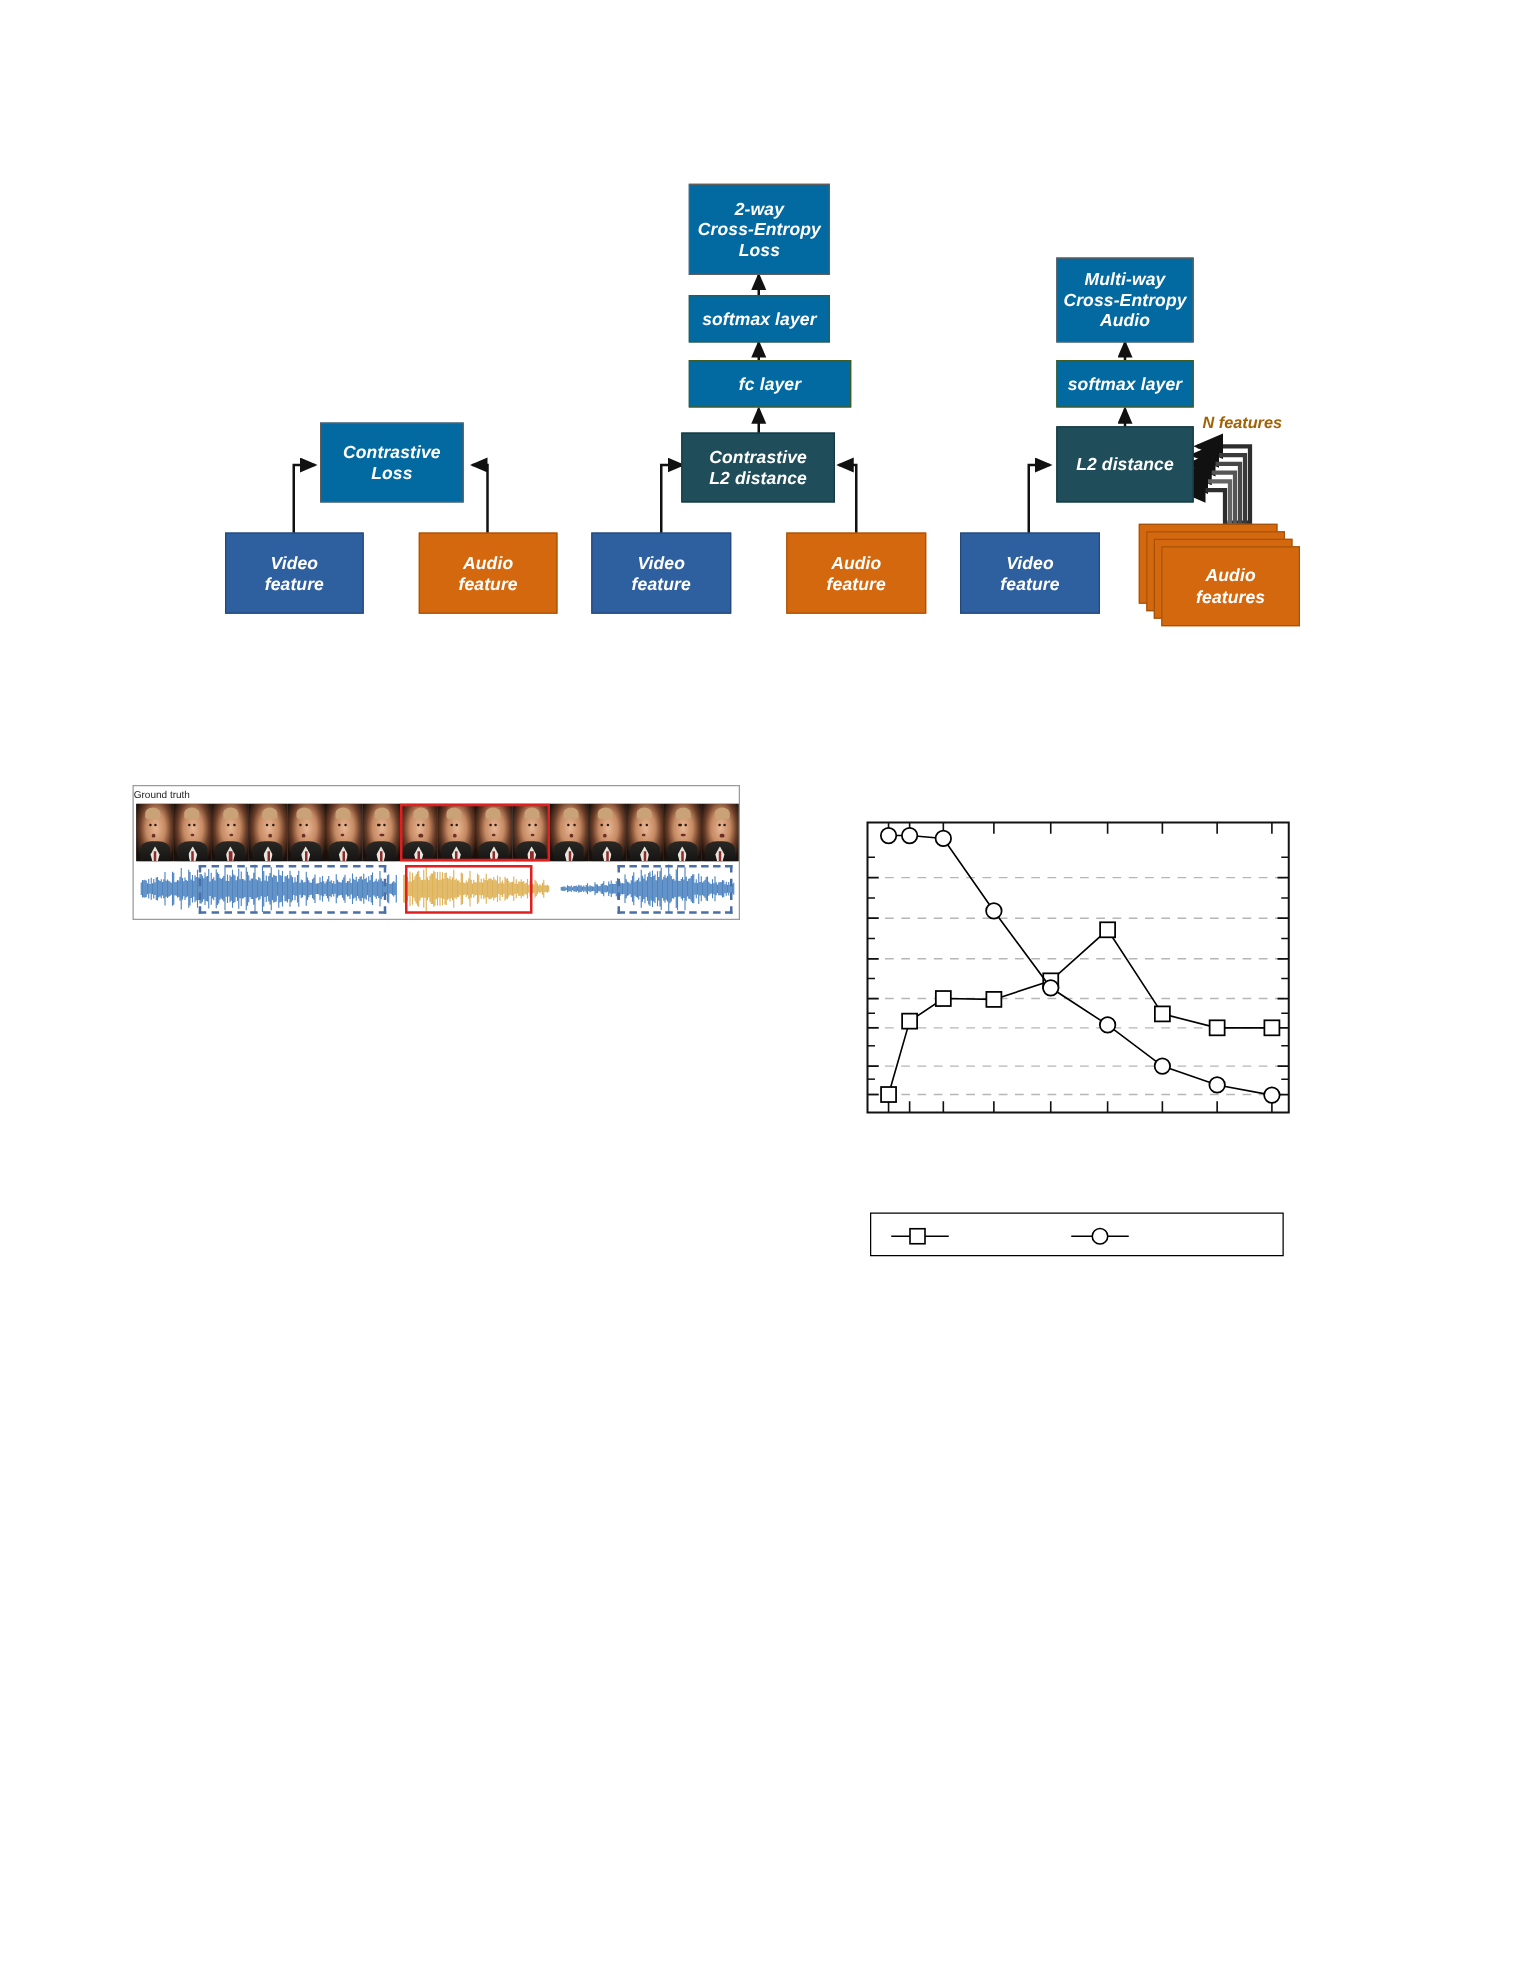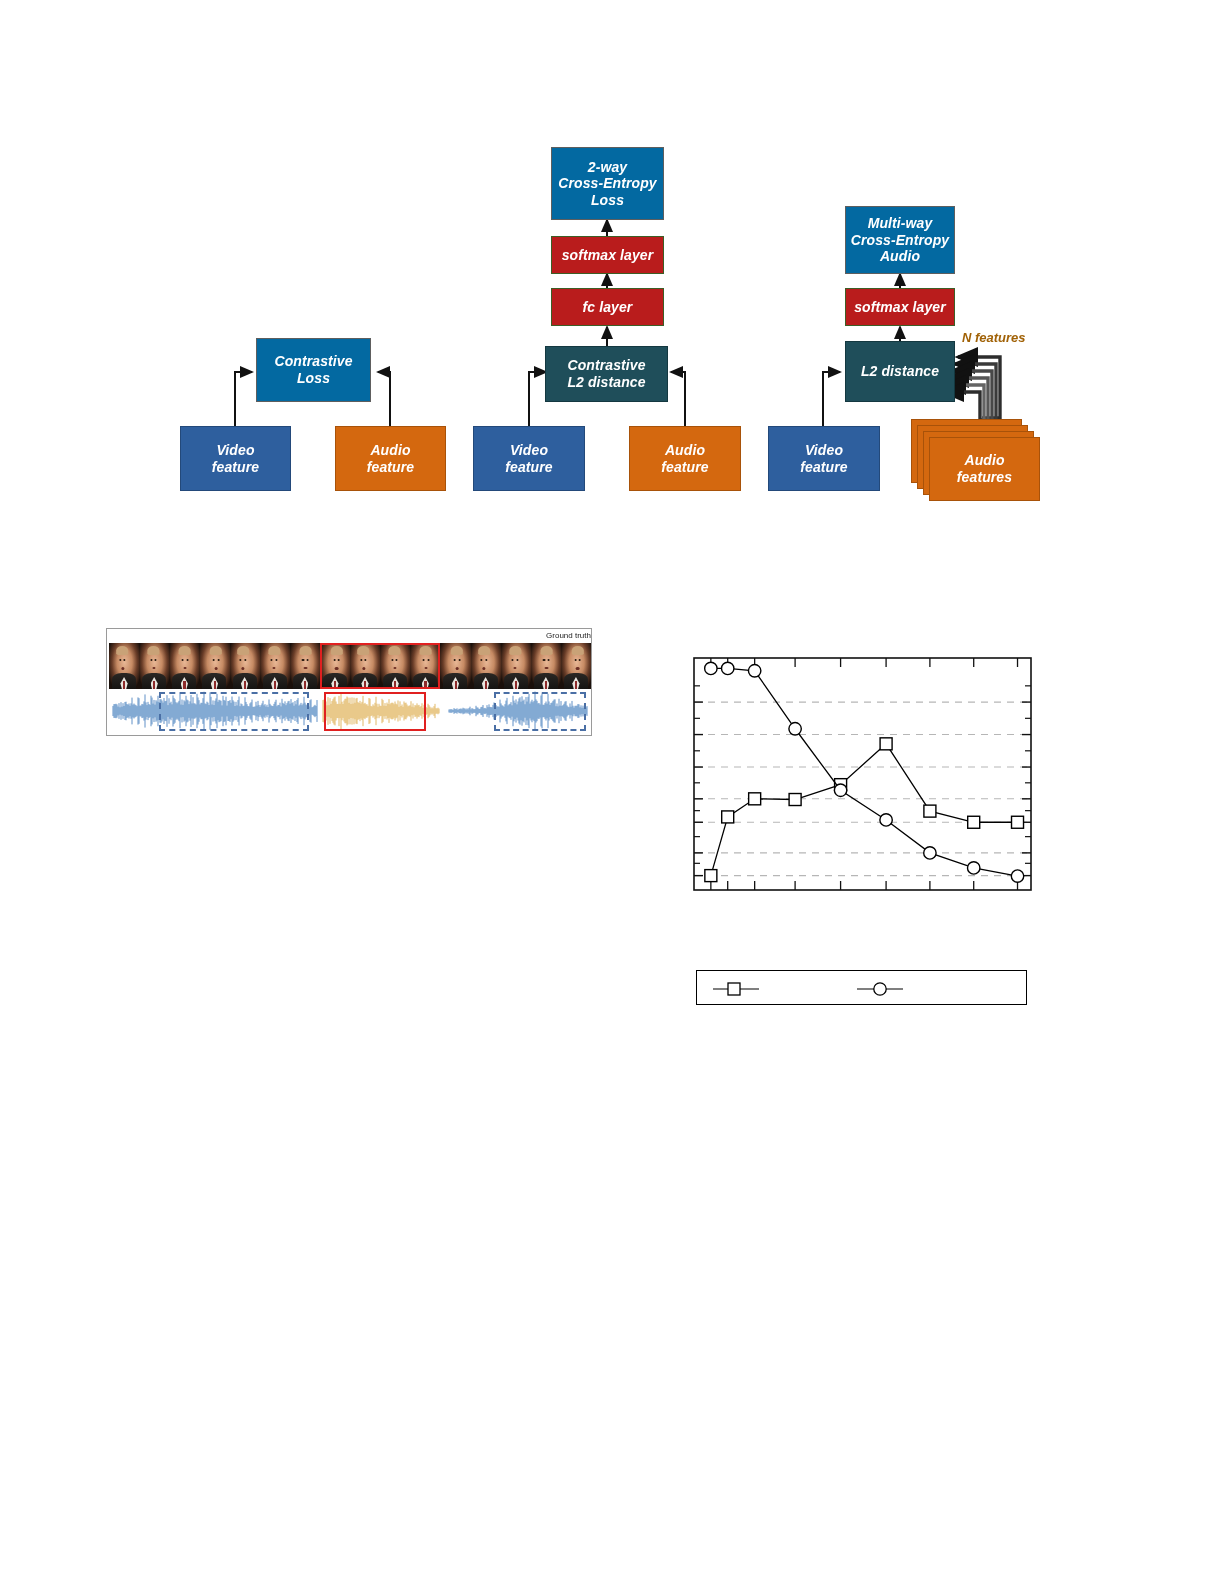--- a/index.html
+++ b/index.html
@@ -14,21 +14,21 @@
     display:flex;align-items:center;justify-content:center;
     text-align:center;
     color:#ffffff;
     font-style:italic;font-weight:bold;
     line-height:1.18;
     border:1px solid #3a3a3a;
     white-space:pre-line;
     letter-spacing:.1px;
   }
   .c-gray{background:#0369a1;border-color:#5e5e5e;}
-  .c-green{background:#b91c1c;border-color:#3c5e26;}
+  .c-green{background:#0369a1;border-color:#3c5e26;}
   .c-teal{background:#1f4e5a;border-color:#143840;}
   .c-blue{background:#2e5f9e;border-color:#23497a;}
   .c-orange{background:#d4680f;border-color:#a85209;}
 
   .stack-label{
     position:absolute;
     font-style:italic;font-weight:bold;
     color:#a16207;font-size:13px;
     white-space:nowrap;
   }
@@ -36,21 +36,21 @@
   
   .filmfig{
     position:absolute;
     box-sizing:border-box;
     background:#ffffff;
     border:1px solid #9a9a9a;
     overflow:hidden;
   }
   .filmcap{
     position:absolute;left:0;top:2px;width:100%;
-    text-align:right;font-size:8px;color:#222;
+    text-align:left;font-size:8px;color:#222;
   }
   .strip{position:absolute;left:2px;top:14px;display:flex;height:46px;width:482px;}
   .frame{
     position:relative;flex:1 1 0;height:100%;
     background:#120d0a;
     overflow:hidden;
   }
   .frame .bg{position:absolute;inset:0;background:
      radial-gradient(ellipse 60% 70% at 52% 42%, #e8b795 0%, #c68a63 42%, #6a3d28 70%, #1a100b 100%);}
   .frame .suit{position:absolute;left:10%;bottom:0;width:80%;height:34%;
@@ -119,21 +119,21 @@
 Loss</div>
     <div class="nbox c-blue" style="left:180px;top:426px;width:111px;height:65px;font-size:14px;">Video
 feature</div>
     <div class="nbox c-orange" style="left:335px;top:426px;width:111px;height:65px;font-size:14px;">Audio
 feature</div>
 
     <div class="nbox c-gray" style="left:551px;top:147px;width:113px;height:73px;font-size:14px;">2-way
 Cross-Entropy
 Loss</div>
     <div class="nbox c-green" style="left:551px;top:236px;width:113px;height:38px;font-size:14px;">softmax layer</div>
-    <div class="nbox c-green" style="left:551px;top:288px;width:113px;height:38px;font-size:14px;">fc layer</div>
+    <div class="nbox c-green" style="left:551px;top:288px;width:130px;height:38px;font-size:14px;">fc layer</div>
     <div class="nbox c-teal" style="left:545px;top:346px;width:123px;height:56px;font-size:14px;">Contrastive
 L2 distance</div>
     <div class="nbox c-blue" style="left:473px;top:426px;width:112px;height:65px;font-size:14px;">Video
 feature</div>
     <div class="nbox c-orange" style="left:629px;top:426px;width:112px;height:65px;font-size:14px;">Audio
 feature</div>
 
     <div class="nbox c-gray" style="left:845px;top:206px;width:110px;height:68px;font-size:14px;">Multi-way
 Cross-Entropy
 Audio</div>

